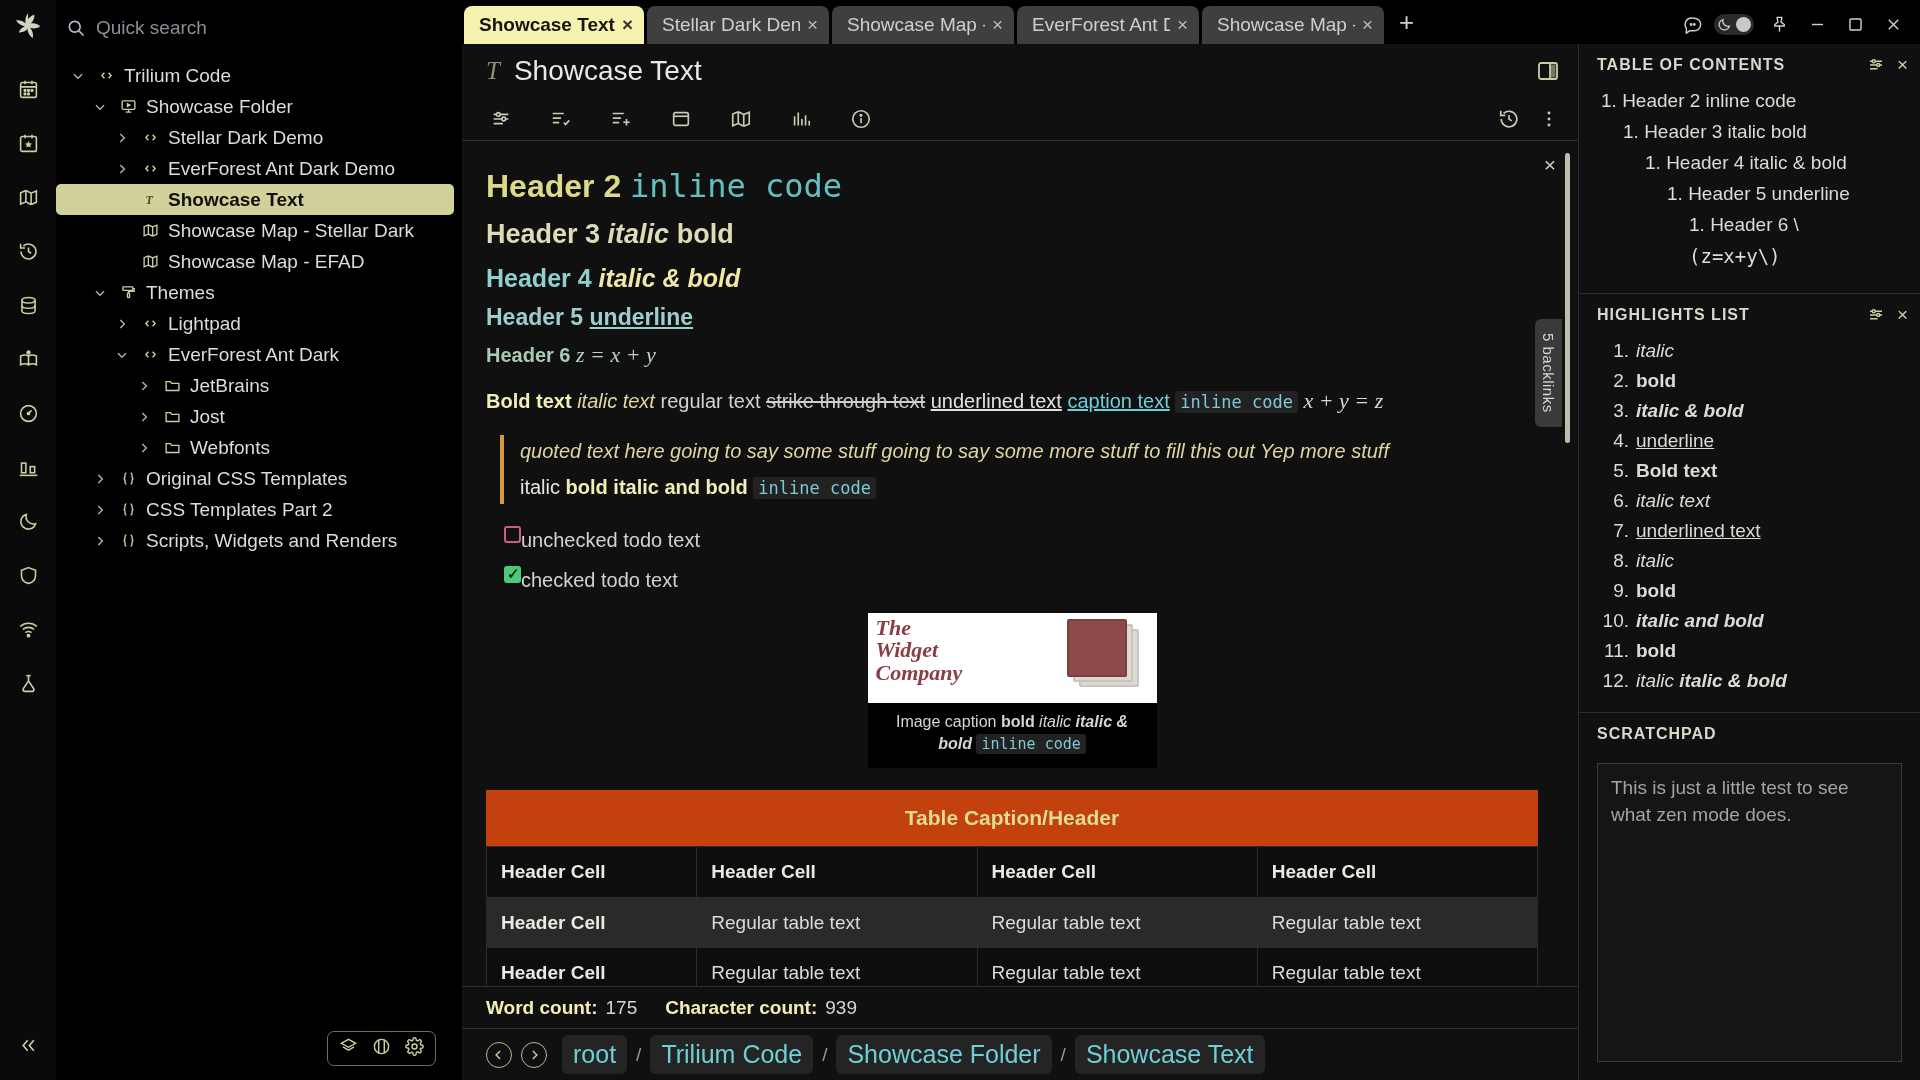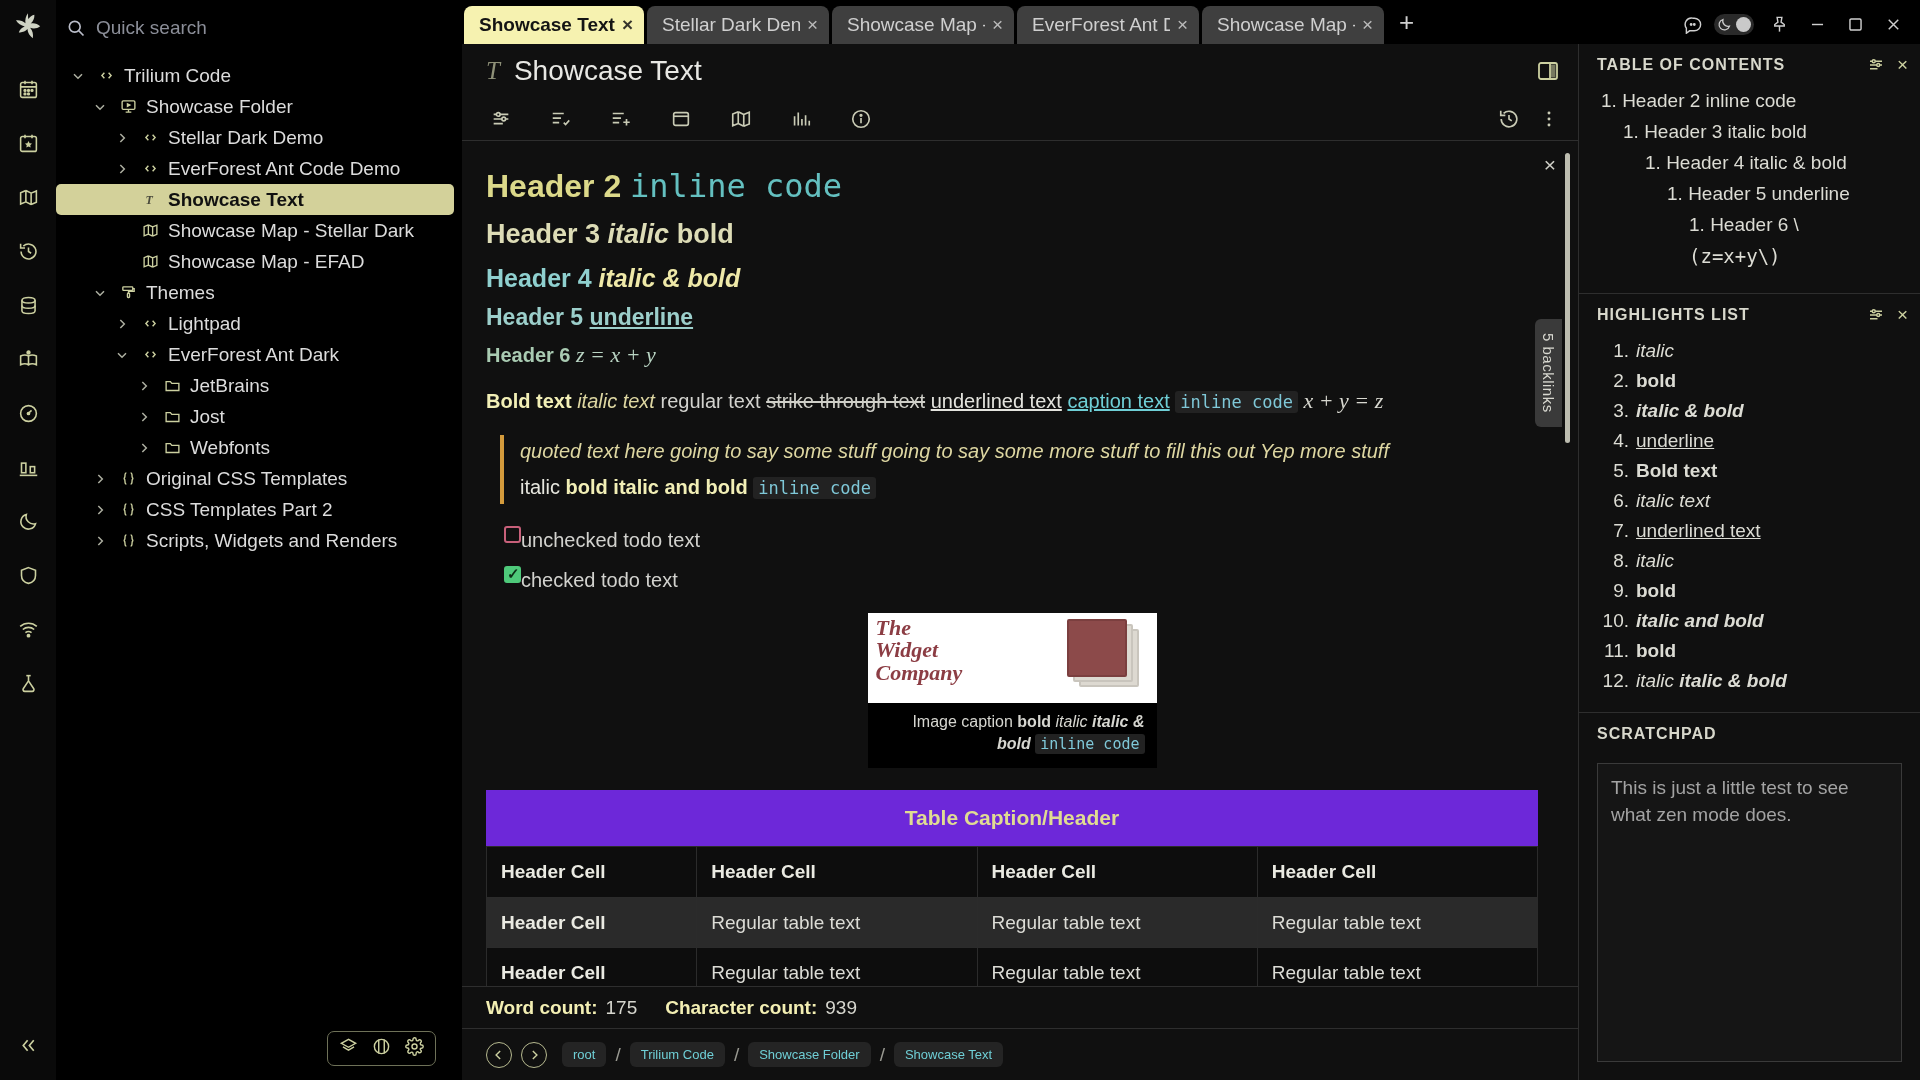--- a/index.html
+++ b/index.html
@@ -176,25 +176,25 @@
   .fig-txt {
     flex: 1 1 auto; padding: 4px 0 0 8px; color: #8c3d44;
     font-family: "Liberation Serif", serif; font-style: italic; font-weight: bold;
     font-size: 22px; line-height: 1.02;
   }
   .fig-book { width: 100px; position: relative; }
   .fig-book .bk { position: absolute; border: 2px solid #c9c5bd; background: #ddd9d1; border-radius: 2px; }
   .fig-book .bk1 { left: 22px; top: 16px; width: 60px; height: 58px; }
   .fig-book .bk2 { left: 16px; top: 11px; width: 60px; height: 58px; }
   .fig-book .bk3 { left: 10px; top: 6px; width: 60px; height: 58px; background: #8c4a4a; border-color: #7b3f3f; }
-  .fig-cap { padding: 8px 12px 12px 12px; text-align: right; font-size: 16px; color: #d6d6d0; line-height: 1.4; }
+  .fig-cap { padding: 8px 12px 12px 12px; text-align: center; font-size: 16px; color: #d6d6d0; line-height: 1.4; }
 
   table.t { width: 100%; border-collapse: collapse; font-size: 19px; }
   table.t caption {
-    background: #6d28d9; color: #e0dc92; font-weight: bold; font-size: 21px;
+    background: #c2410c; color: #e0dc92; font-weight: bold; font-size: 21px;
     padding: 13px 0; caption-side: top;
   }
   table.t td { padding: 11px 14px; border: 1px solid #2b2b2b; color: #dcdcd6; }
   table.t td.hc { font-weight: bold; color: #eaeae2; }
   table.t tr.dark td { background: #0d0d0d; }
   table.t tr.alt td { background: #2a2a2a; }
 
   .wordcount-bar {
     flex: 0 0 42px; border-top: 1px solid #2e2e2e; display: flex; align-items: center;
     padding-left: 24px; font-size: 19px; color: #d6d6ce; gap: 8px;
@@ -203,21 +203,21 @@
   .wc-gap { width: 12px; }
 
   .crumb-bar {
     flex: 0 0 52px; border-top: 1px solid #2e2e2e; display: flex; align-items: center;
     padding: 0 18px 0 24px; gap: 9px;
   }
   .crumb-nav { width: 26px; height: 26px; border-radius: 50%; border: 1px solid #b6b98f; color: #ccd0a0;
                display:flex; align-items:center; justify-content:center; cursor: pointer; }
   .crumb-nav svg { width: 14px; height: 14px; }
   .crumb {
-    background: #242424; color: #6fcfd6; border-radius: 6px; padding: 5px 11px; font-size: 13px; cursor: pointer;
+    background: #242424; color: #6fcfd6; border-radius: 6px; padding: 5px 11px; font-size: 25px; cursor: pointer;
   }
   .crumb-sep { color: #9a9a92; font-size: 19px; }
 
   
   .right {
     width: 342px; flex: 0 0 342px; background: #101010;
     border-left: 1px solid #2e2e2e; display: flex; flex-direction: column;
   }
   .rp-head {
     display: flex; align-items: center; height: 42px; padding: 0 12px 0 18px; gap: 12px;
@@ -409,21 +409,21 @@
           <span class="chev">
             <svg viewBox="0 0 24 24" width="16" height="16" fill="none" stroke="currentColor" stroke-width="2.2">
               <path d="M9.5 6 15.5 12 9.5 18"></path>
             </svg>
           </span>
           <span class="t-icon">
             <svg viewBox="0 0 24 24" fill="none" stroke="currentColor" stroke-width="2">
               <path d="M9 8 5.5 12 9 16M15 8l3.5 4L15 16"></path>
             </svg>
           </span>
-          <span class="t-label">EverForest Ant Code Demo</span>
+          <span class="t-label">EverForest Ant Dark Demo</span>
         </div>
         <div class="tree-row sel" style="padding-left: 56px;">
           <span class="chev empty">
             <svg viewBox="0 0 24 24" width="16" height="16" fill="none" stroke="currentColor" stroke-width="2.2">
               <path d="M9.5 6 15.5 12 9.5 18"></path>
             </svg>
           </span>
           <span class="t-icon">
             <svg viewBox="0 0 24 24" fill="currentColor">
               <text x="5" y="18" font-size="17" font-style="italic" font-family="serif">T</text>

